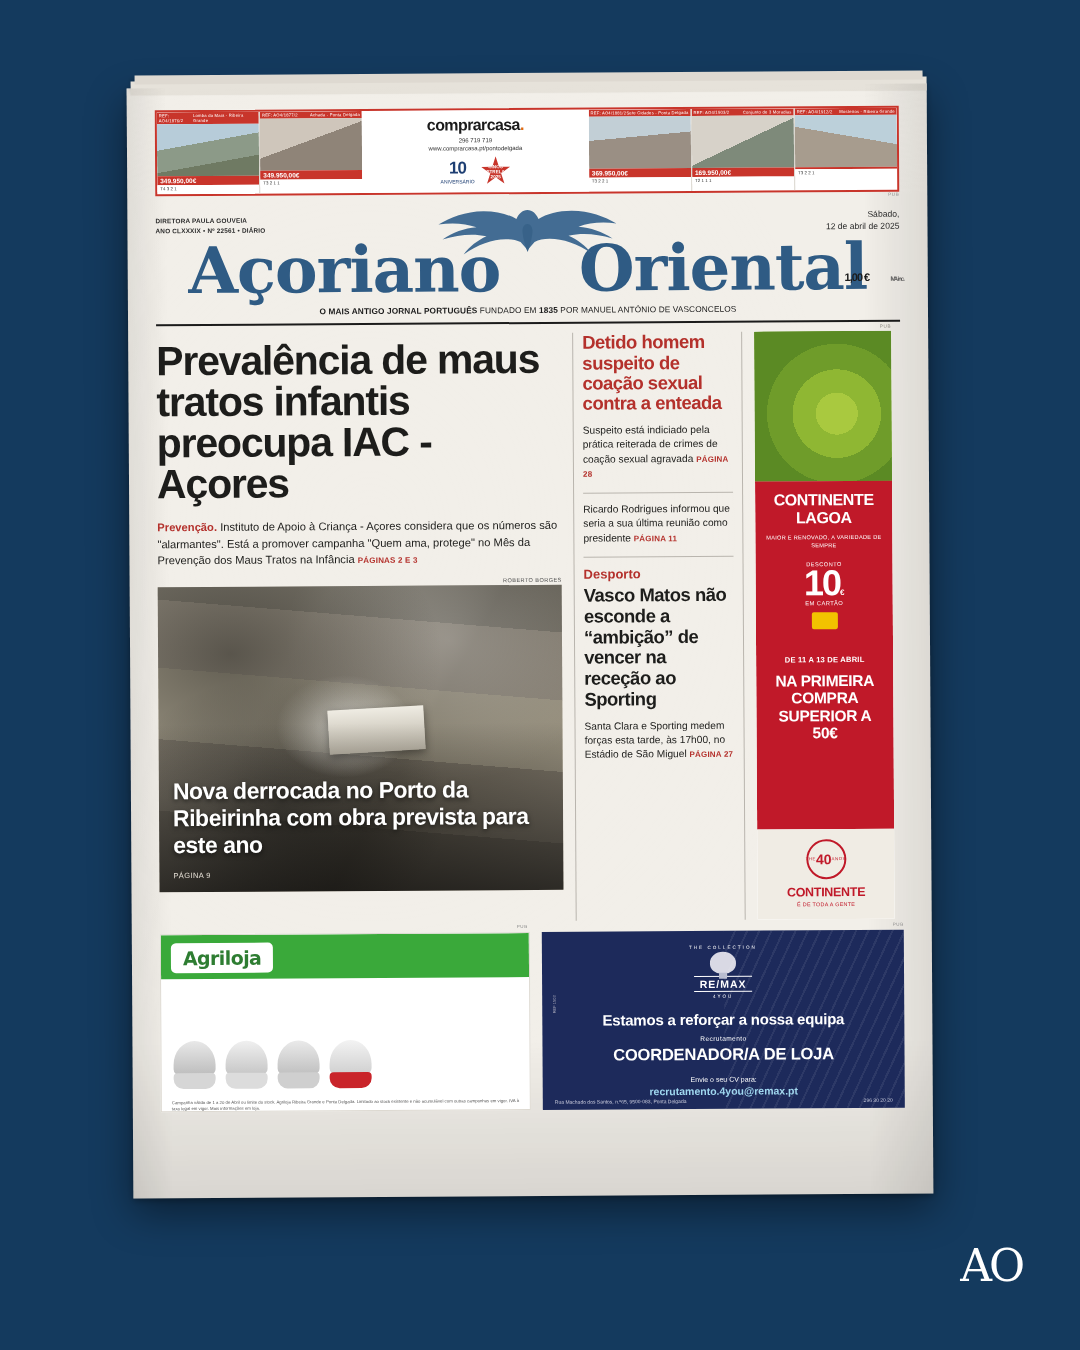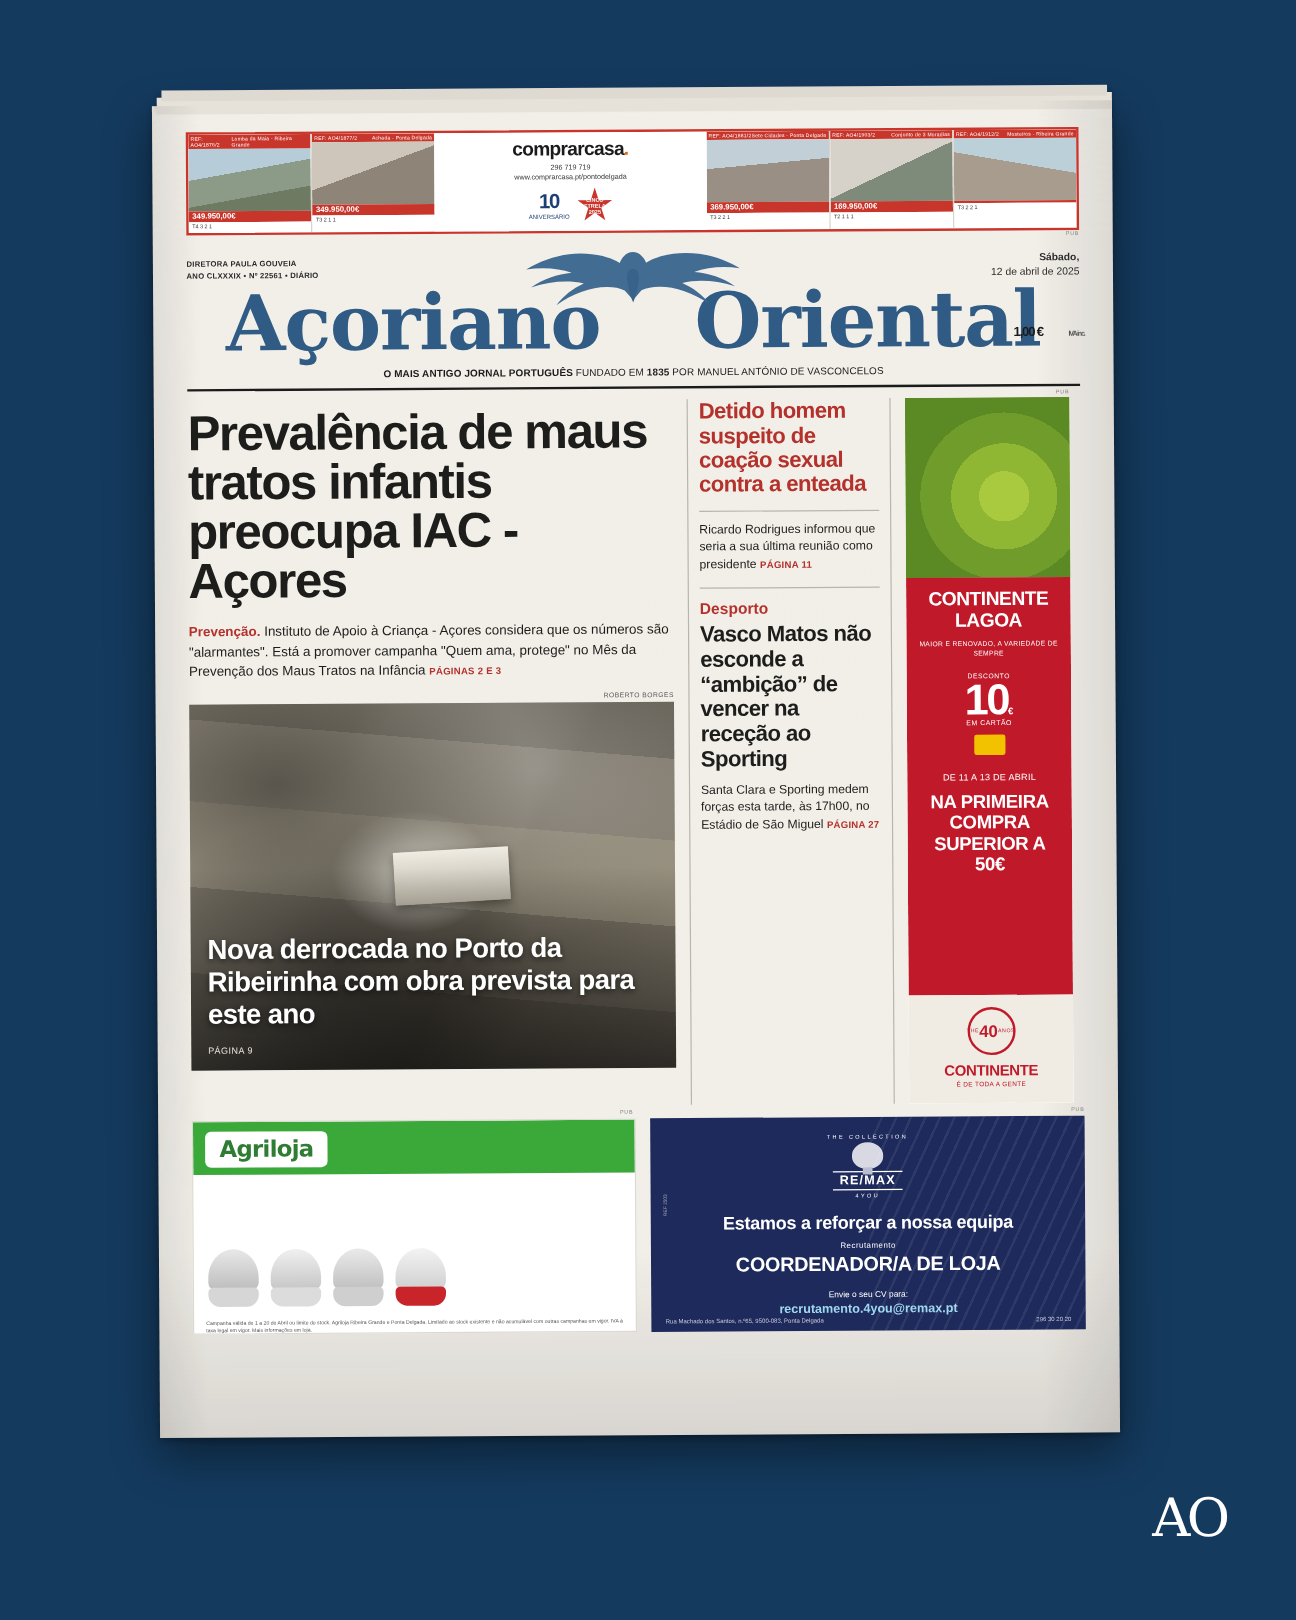--- a/index.html
+++ b/index.html
@@ -94,21 +94,21 @@
     display: flex; align-items: center; justify-content: center; text-align: center;
     clip-path: polygon(50% 0%,61% 35%,98% 35%,68% 57%,79% 91%,50% 70%,21% 91%,32% 57%,2% 35%,39% 35%);
     line-height: 1.1; font-weight: 700;
   }
   .pub-tag { position: absolute; right: 0; font-size: 4.5px; color: #888; letter-spacing: .6px; }
 
   
   .masthead { position: relative; padding-top: 8px; }
   .mh-left { position: absolute; left: 0; top: 12px; font-size: 6.4px; color: #2b2b2b; line-height: 1.5; font-weight: 700; letter-spacing: .2px; }
   .mh-right { position: absolute; right: 0; top: 8px; text-align: right; font-size: 8.6px; color: #2b2b2b; line-height: 1.45; }
-  .mh-right b { font-weight: 700; margin-left: 23px; }
+  .mh-right b { font-weight: 400; margin-left: 23px; }
   .nameplate {
     text-align: center; font-family: "DejaVu Serif", serif;
     font-size: 64px; font-weight: 700; color: #2f5b84;
     letter-spacing: -1px; line-height: .96; margin-top: 28px;
     position: relative;
   }
   .eagle {
     position: absolute; left: 50%; top: -34px; transform: translateX(-50%);
     width: 230px; height: 62px; opacity: .95;
   }
@@ -187,21 +187,21 @@
       #6f9c2a;
   }
   .ad-red { background: #c01929; color: #fff; padding: 10px 8px 14px; text-align: center; flex: 1; }
   .ad-brand { font-size: 16px; font-weight: 700; letter-spacing: -.4px; line-height: 1.1; }
   .ad-small { font-size: 5.6px; letter-spacing: .3px; margin-top: 6px; line-height: 1.5; }
   .ad-disc { font-size: 5.6px; margin-top: 12px; letter-spacing: .5px; }
   .ad-euro { font-size: 36px; font-weight: 700; line-height: .9; letter-spacing: -2px; }
   .ad-euro small { font-size: 8px; letter-spacing: 0; }
   .ad-cartao { font-size: 5.8px; letter-spacing: .4px; }
   .ad-card { width: 26px; height: 17px; background: #f2c200; border-radius: 2px; margin: 6px auto 0; }
-  .ad-dates { font-size: 7.6px; font-weight: 400; margin-top: 14px; letter-spacing: .2px; }
+  .ad-dates { font-size: 7.6px; font-weight: 700; margin-top: 26px; letter-spacing: .2px; }
   .ad-big { font-size: 15.5px; font-weight: 700; line-height: 1.12; margin-top: 8px; letter-spacing: -.3px; }
   .ad-foot { background: #f0ece4; color: #c01929; padding: 10px 6px 12px; text-align: center; }
   .ad-40 {
     width: 40px; height: 40px; border: 2px solid #c01929; border-radius: 50%;
     margin: 0 auto 6px; display: flex; flex-direction: row; align-items: center;
     justify-content: center; font-size: 14px; font-weight: 700; line-height: 1;
   }
   .ad-40 span { font-size: 4.4px; font-weight: 400; letter-spacing: .5px; }
   .ad-foot .fb { font-size: 12.5px; font-weight: 700; letter-spacing: -.3px; }
   .ad-foot .fs { font-size: 5.4px; letter-spacing: .3px; margin-top: 2px; }
@@ -378,20 +378,24 @@
           <div class="structure"></div>
           <div class="shade"></div>
           <div class="photo-title">Nova derrocada no Porto da Ribeirinha com obra prevista para este ano</div>
           <div class="photo-page">PÁGINA 9</div>
         </div>
       </div>
 
       <div class="col-mid">
         <div>
           <div class="mid-kicker">Detido homem suspeito de coação sexual contra a enteada</div>
+          <div class="mid-body">
+            <span>Suspeito está indiciado pela prática reiterada de crimes de coação sexual agravada</span>
+            <span class="pg-red">PÁGINA 28</span>
+          </div>
         </div>
 
         <div class="mid-sep"></div>
 
         <div>
           <div class="mid-body">
             <span>Ricardo Rodrigues informou que seria a sua última reunião como presidente</span>
             <span class="pg-red">PÁGINA 11</span>
           </div>
         </div>

